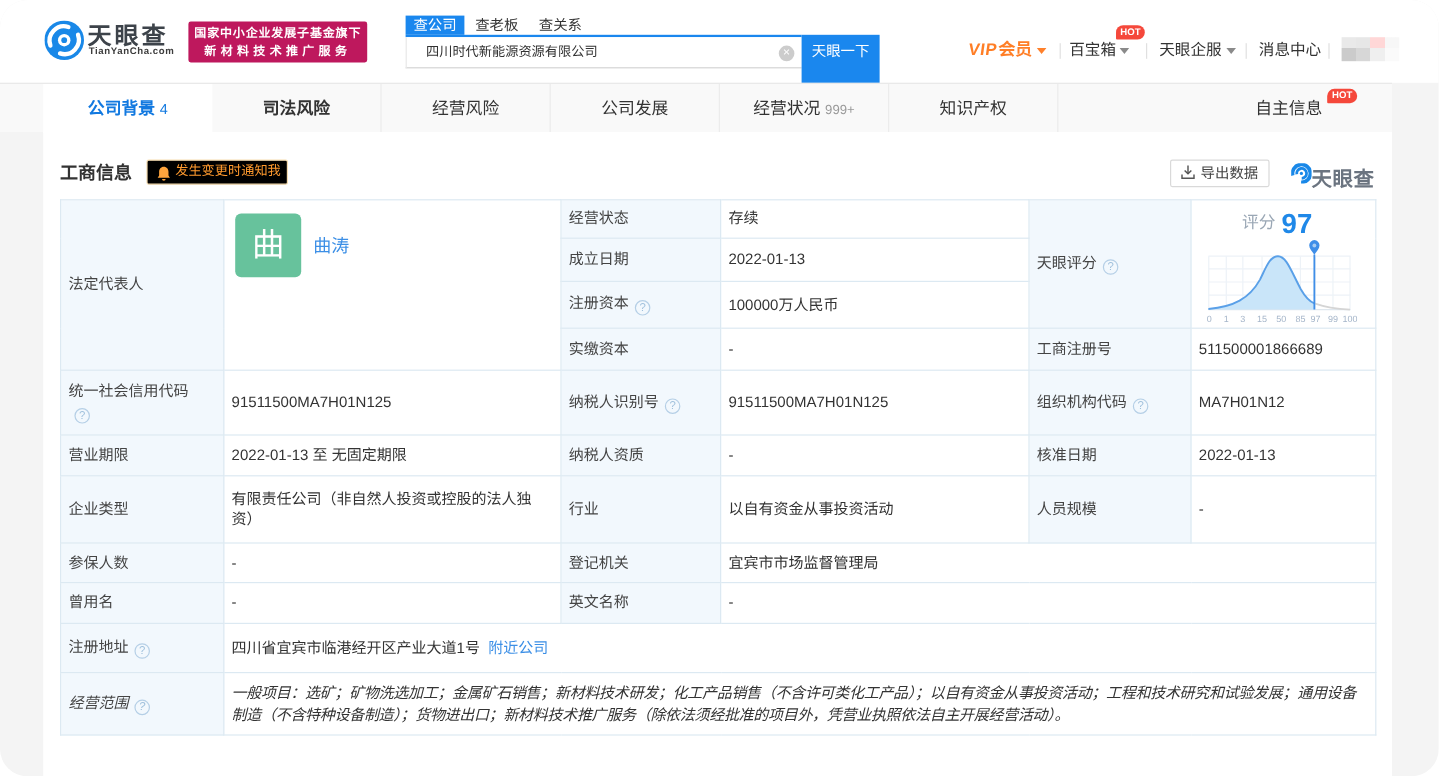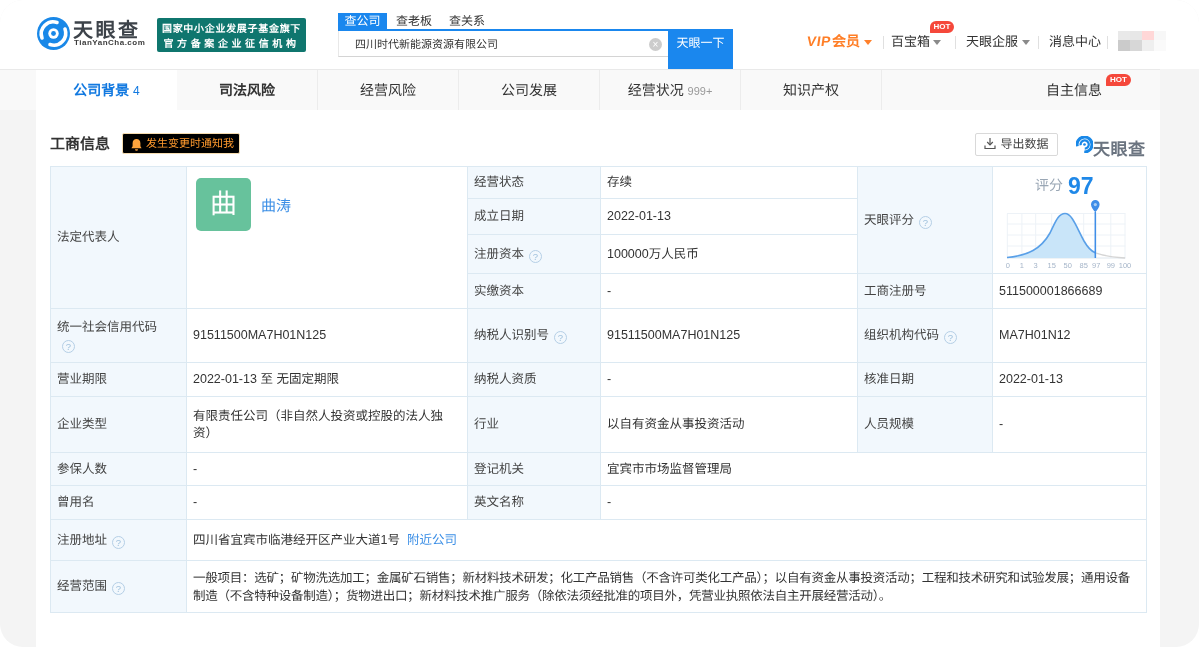--- a/index.html
+++ b/index.html
@@ -4,21 +4,21 @@
   * { margin:0; padding:0; box-sizing:border-box; }
   html,body { width:1199px; height:647px; }
   body { font-family:"Liberation Sans", sans-serif; }
   #page { position:relative; width:1199px; height:647px; background:#f4f4f4; overflow:hidden;border-radius:23px; }
   #hdr { position:absolute; left:0; top:0; width:1199px; height:69px; background:#fff; }
   .abs { position:absolute; }
 
   
   #logotxt { left:73px; top:14px; font-size:20px; font-weight:700; color:#3d434a; letter-spacing:2.5px; }
   #logodom { left:74px; top:38px; font-size:8px; font-weight:700; color:#3c3c3c; letter-spacing:0.5px; }
-  #redbadge { left:157px; top:18px; width:149px; height:34px; background:#0f766e; color:#fff; border-radius:2px;
+  #redbadge { left:157px; top:18px; width:149px; height:34px; background:#be185d; color:#fff; border-radius:2px;
       font-size:10px; font-weight:700; text-align:center; line-height:15.5px; padding-top:2.5px; letter-spacing:0.7px;}
   #redbadge .l2 { letter-spacing:3.6px; }
 
   
   #stabs { left:338px; top:13px; height:16px; font-size:12px; }
   .stab { display:inline-block; vertical-align:top; line-height:16px; }
   #stab1 { background:#1a87ee; color:#fff; width:49px; text-align:center; height:16px; }
   #stab2 { margin-left:9px; color:#333; } #stab3 { margin-left:17px; color:#333; }
   #sline { left:338px; top:29px; width:330px; height:2px; background:#1a87ee; }
   #sinput { left:338px; top:31px; width:330px; height:26px; background:#fff; border-left:1px solid #e8e8e8; border-bottom:1px solid #d4d4d4;
@@ -72,21 +72,21 @@
       <circle cx="16.5" cy="16.5" r="16.5" fill="#1988e8"></circle>
       <path d="M5 21 A 12 12 0 0 1 20 5.5" stroke="#fff" stroke-width="3.6" fill="none" stroke-linecap="round"></path>
       <path d="M28 12 A 12 12 0 0 1 13 27.5" stroke="#fff" stroke-width="3.6" fill="none" stroke-linecap="round"></path>
       <circle cx="16.5" cy="16.5" r="5.2" fill="#fff"></circle>
       <circle cx="16.5" cy="16.5" r="2.4" fill="#1988e8"></circle>
     </svg>
     <div class="abs" id="logotxt">天眼查</div>
     <div class="abs" id="logodom">TianYanCha.com</div>
     <div class="abs" id="redbadge">
         <div>国家中小企业发展子基金旗下</div>
-        <div class="l2">官方备案企业征信机构</div>
+        <div class="l2">新材料技术推广服务</div>
       </div>
 
     <div class="abs" id="stabs"><span class="stab" id="stab1">查公司</span><span class="stab" id="stab2">查老板</span><span class="stab" id="stab3">查关系</span></div>
     <div class="abs" id="sline"></div>
     <div class="abs" id="sinput">四川时代新能源资源有限公司</div>
     <div class="abs" id="sclear">×</div>
     <div class="abs" id="sbtn">天眼一下</div>
 
     <div class="abs" id="vip"><span id="vipw">VIP</span>会员</div>
     <div class="abs caret" style="left:864px; top:40px; border-top-color:#ff802b;"></div>
@@ -233,20 +233,20 @@
     <tr style="height:34px;">
             <td class="lb">曾用名</td>
             <td>-</td>
             <td class="lb">英文名称</td>
             <td colspan="3">-</td>
           </tr>
     <tr style="height:41px;">
             <td class="lb">注册地址<span class="qm">?</span></td>
             <td colspan="5">四川省宜宾市临港经开区产业大道1号&nbsp; <span class="lk">附近公司</span></td>
           </tr>
-    <tr style="height:52px;">
+    <tr style="height:52px;font-style:italic;">
             <td class="lb">经营范围<span class="qm">?</span></td>
             <td colspan="5" style="line-height:18px; letter-spacing:-0.25px;">一般项目：选矿；矿物洗选加工；金属矿石销售；新材料技术研发；化工产品销售（不含许可类化工产品）；以自有资金从事投资活动；工程和技术研究和试验发展；通用设备制造（不含特种设备制造）；货物进出口；新材料技术推广服务（除依法须经批准的项目外，凭营业执照依法自主开展经营活动）。</td>
           </tr>
     </tbody>
       </table>
   </div>
 </div>
 
 </body></html>

